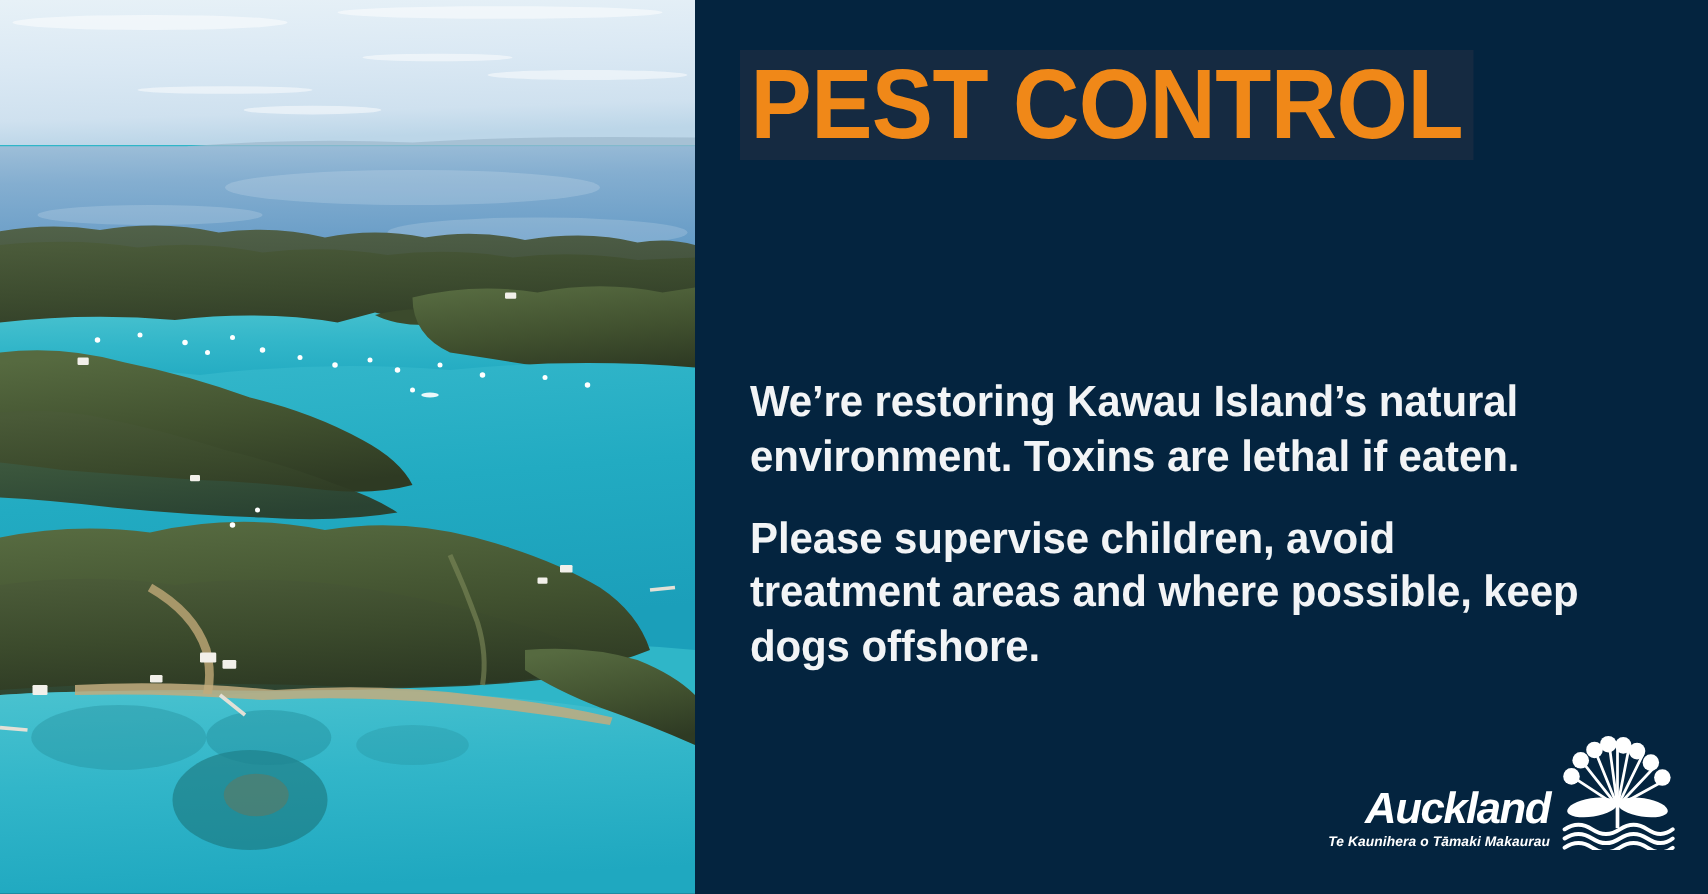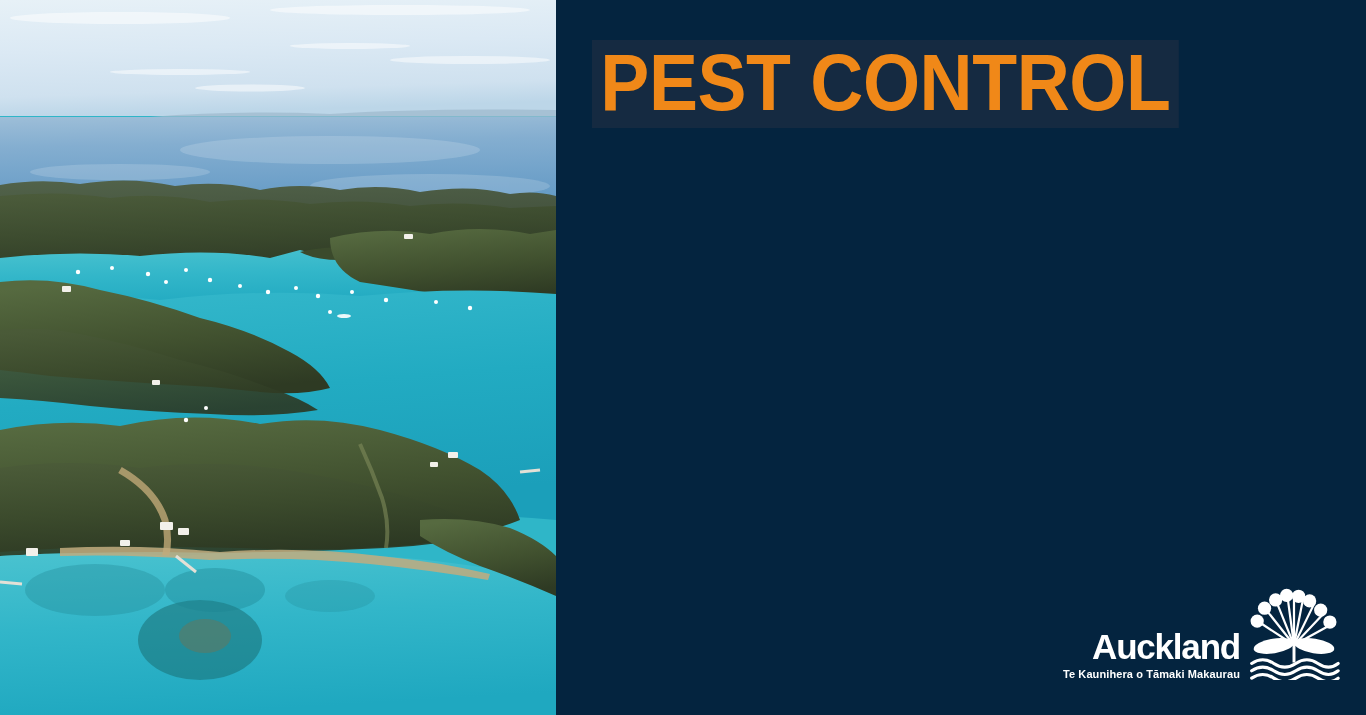--- a/index.html
+++ b/index.html
@@ -69,20 +69,21 @@
   }
   .para + .para { margin-top:21px; }
 
   
   .logo {
     position:absolute;
     right:26px; bottom:35px;
     display:flex;
     align-items:flex-end;
     gap:8px;
+    font-style:italic;
   }
   .logo-words { text-align:right; }
   .logo-word {
     font-family:"Liberation Sans Narrow","Liberation Sans", sans-serif;
     font-weight:bold;
     color:#ffffff;
     font-size:35px;
     line-height:0.98;
     letter-spacing:-1.2px;
     display:block;
@@ -252,20 +253,24 @@
   </div>
 
   <div class="panel">
 
     <div class="headline">
       <div class="headline-row">
         <span class="headline-line">PEST CONTROL</span>
       </div>
     </div>
 
+    <div class="body-copy">
+      <p class="para">We’re restoring Kawau Island’s natural environment. Toxins are lethal if eaten.</p>
+      <p class="para">Please supervise children, avoid treatment areas and where possible, keep dogs offshore.</p>
+    </div>
 
     <div class="logo">
       <div class="logo-words">
         <span class="logo-word">Auckland</span>
         <span class="logo-tagline">Te Kaunihera o Tāmaki Makaurau</span>
       </div>
       <svg class="logo-mark" viewBox="0 0 100 100">
         <g fill="#ffffff">
           <g stroke="#ffffff" stroke-width="2.4" stroke-linecap="round">
             <line x1="50" y1="62" x2="12" y2="37"></line>

